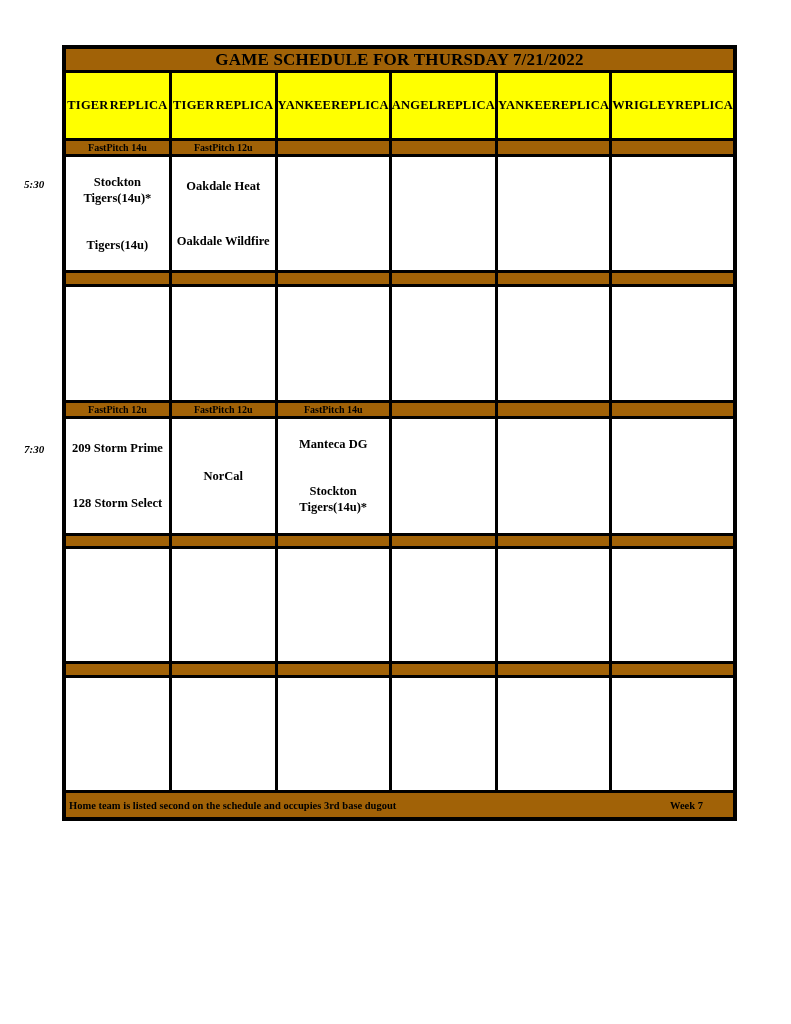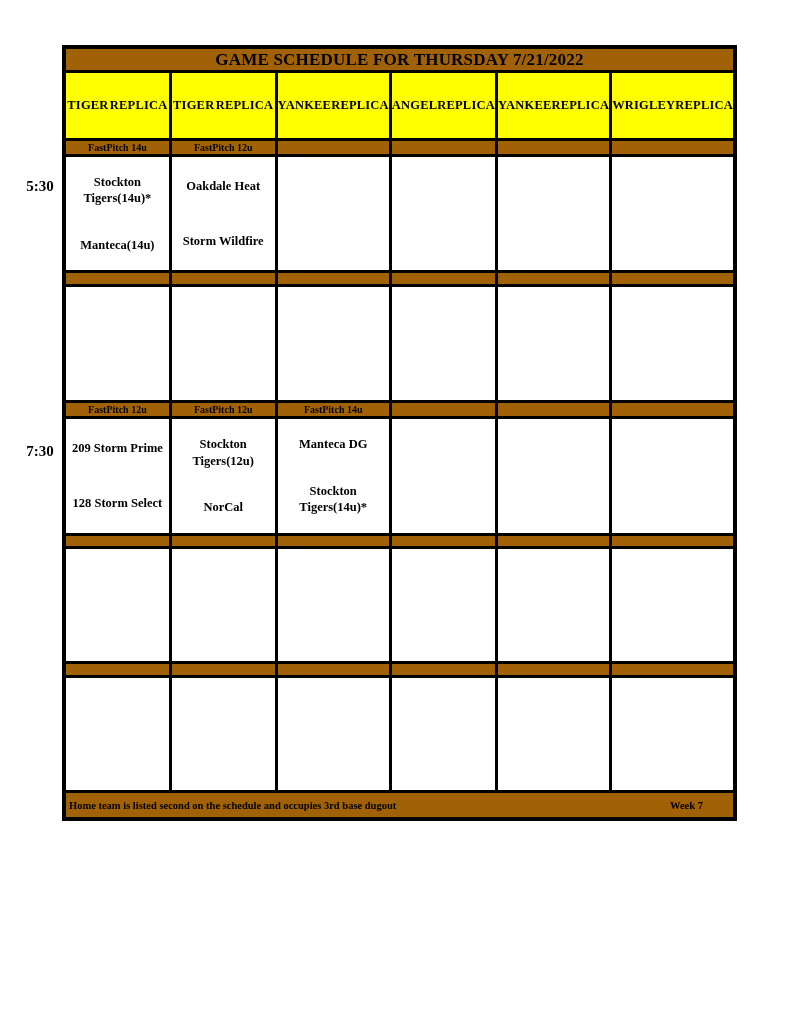--- a/index.html
+++ b/index.html
@@ -17,21 +17,21 @@
   .title-cell{display:flex;align-items:center;justify-content:center;
               font-size:17px;letter-spacing:.2px;}
   .venue{display:flex;flex-direction:row;justify-content:space-evenly;align-items:center;
          font-size:12.5px;letter-spacing:.2px;}
   .division{display:flex;align-items:center;justify-content:center;font-size:10px;}
   .game{display:flex;flex-direction:column;justify-content:space-around;align-items:center;
         text-align:center;font-size:12.5px;line-height:1.3;padding:2px 3px;box-sizing:border-box;}
   .team{width:100%;}
   .footer-cell{display:flex;align-items:center;justify-content:space-between;
                font-size:10.5px;padding:0 30px 0 3px;box-sizing:border-box;}
-  .time-label{position:absolute;left:24px;width:32px;text-align:center;font-size:15px;}
+  .time-label{position:absolute;left:24px;width:32px;text-align:left;font-size:11px;font-style:italic;}
   .t530{top:178px;}
   .t730{top:443px;}
 </style>
 </head>
 <body>
 
 <div class="page">
 
   <div class="time-label t530">5:30</div>
   <div class="time-label t730">7:30</div>
@@ -67,25 +67,25 @@
 
     <div class="cell gray division">FastPitch 14u</div>
     <div class="cell gray division">FastPitch 12u</div>
     <div class="cell gray division"></div>
     <div class="cell gray division"></div>
     <div class="cell gray division"></div>
     <div class="cell gray division"></div>
 
     <div class="cell game">
       <div class="team">Stockton Tigers(14u)*</div>
-      <div class="team">Manteca(14u)</div>
+      <div class="team">Tigers(14u)</div>
     </div>
     <div class="cell game">
       <div class="team">Oakdale Heat</div>
-      <div class="team">Storm Wildfire</div>
+      <div class="team">Oakdale Wildfire</div>
     </div>
     <div class="cell game"></div>
     <div class="cell game"></div>
     <div class="cell game"></div>
     <div class="cell game"></div>
 
     <div class="cell gray"></div>
     <div class="cell gray"></div>
     <div class="cell gray"></div>
     <div class="cell gray"></div>
@@ -104,21 +104,20 @@
     <div class="cell gray division">FastPitch 14u</div>
     <div class="cell gray division"></div>
     <div class="cell gray division"></div>
     <div class="cell gray division"></div>
 
     <div class="cell game">
       <div class="team">209 Storm Prime</div>
       <div class="team">128 Storm Select</div>
     </div>
     <div class="cell game">
-      <div class="team">Stockton Tigers(12u)</div>
       <div class="team">NorCal</div>
     </div>
     <div class="cell game">
       <div class="team">Manteca DG</div>
       <div class="team">Stockton Tigers(14u)*</div>
     </div>
     <div class="cell game"></div>
     <div class="cell game"></div>
     <div class="cell game"></div>
 

